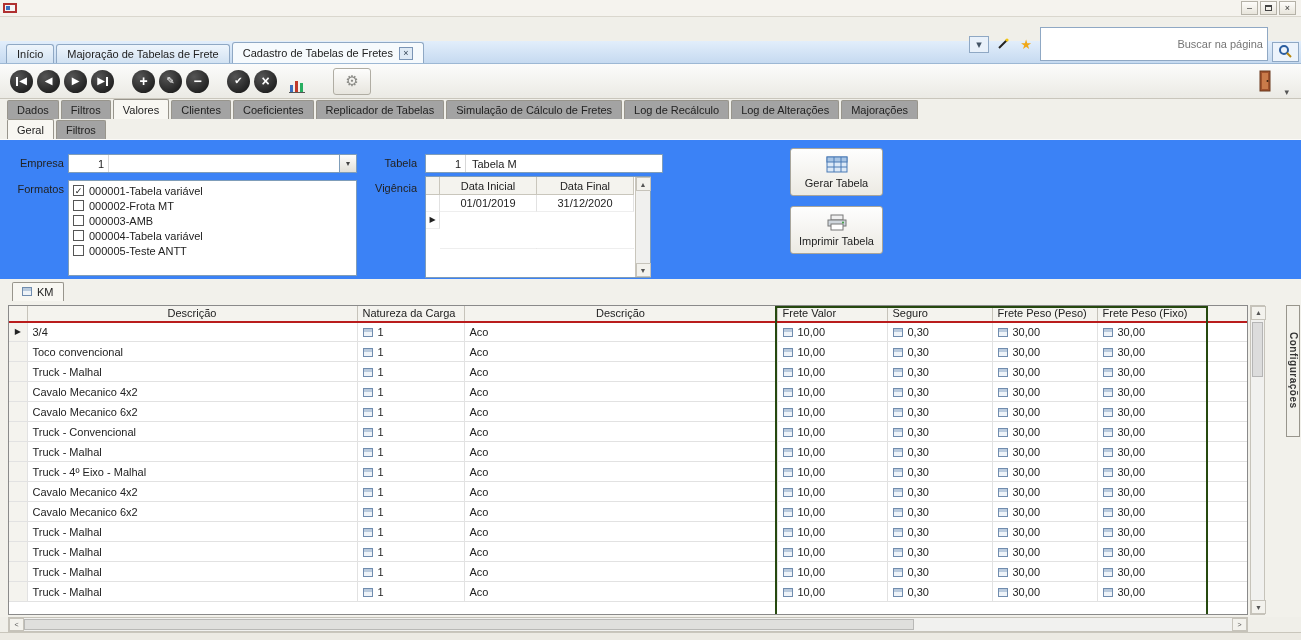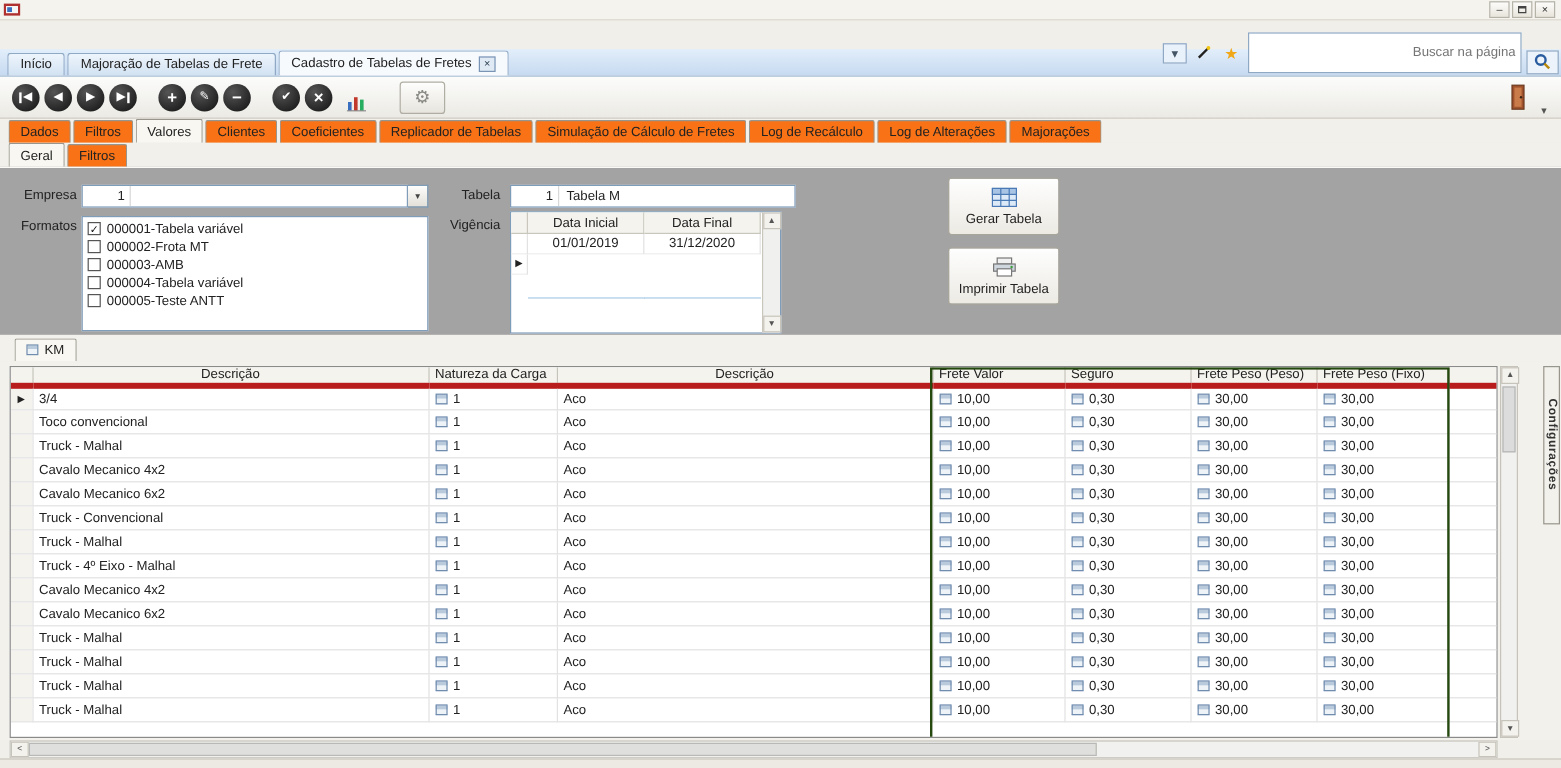--- a/index.html
+++ b/index.html
@@ -36,25 +36,25 @@
   .vbar { width:2px; height:9px; background:#fff; display:inline-block; }
   .vbar.left { margin-right:1px; } .vbar.right { margin-left:1px; }
   .tb-gap { width:10px; }
   .tb-chart { width:24px; height:24px; display:flex; align-items:flex-end; justify-content:center; margin-left:4px; }
   .gear-btn { width:38px; height:27px; margin-left:20px; border:1px solid #b0ada3; border-radius:3px; background:linear-gradient(#fdfdfc,#e7e5de); display:flex; align-items:center; justify-content:center; font-size:15px; color:#8a8a85; }
   .exit-btn { margin-left:auto; width:30px; height:26px; display:flex; align-items:center; justify-content:center; }
   .tb-overflow { align-self:flex-end; font-size:9px; color:#555; padding:0 2px 1px 0; }
 
   
   .module-tabs, .inner-tabs { height:21px; display:flex; align-items:flex-end; padding:0 7px; background:#f1f0ea; }
-  .mtab { padding:3px 9px; border:1px solid #98958c; border-bottom:none; border-radius:2px 2px 0 0; background:#f97316; margin-right:2px; white-space:nowrap; }
+  .mtab { padding:3px 9px; border:1px solid #98958c; border-bottom:none; border-radius:2px 2px 0 0; background:#a3a3a3; margin-right:2px; white-space:nowrap; }
   .mtab.active { background:#f8f7f2; padding-top:4px; }
 
   
-  .form-area { position:relative; height:146px; background:#a3a3a3; border-top:1px solid #fbfaf7; }
+  .form-area { position:relative; height:146px; background:#3b82f6; border-top:1px solid #fbfaf7; }
   .flabel { position:absolute; text-align:right; color:#222; }
   .field { position:absolute; border:1px solid #7f9db9; background:#fff; height:19px; display:flex; align-items:center; overflow:hidden; }
   .num-seg { width:40px; text-align:right; padding-right:4px; border-right:1px solid #d8d8d8; height:100%; display:flex; align-items:center; justify-content:flex-end; }
   .name-seg { padding-left:6px; }
   .combo-btn { position:absolute; width:17px; height:19px; border:1px solid #7f9db9; border-left:none; background:linear-gradient(#fdfdfc,#e2e0d8); display:flex; align-items:center; justify-content:center; font-size:8px; color:#444; }
   .listbox { position:absolute; border:1px solid #7f9db9; background:#fff; padding:2px 4px; overflow:hidden; }
   .fmt-item { display:flex; align-items:center; gap:5px; height:15px; white-space:nowrap; }
   .cb { width:11px; height:11px; border:1px solid #555; background:#fff; font-size:9px; line-height:10px; text-align:center; color:#111; flex:0 0 11px; }
 
   .vgrid { position:absolute; left:425px; top:36px; width:226px; height:102px; border:1px solid #7f9db9; background:#fff; display:flex; }
@@ -73,21 +73,21 @@
 
   
   .km-strip { height:22px; background:#f2f1eb; display:flex; align-items:flex-end; padding-left:12px; }
   .km-tab { height:19px; padding:0 9px; border:1px solid #98958c; border-bottom:none; border-radius:2px 2px 0 0; background:#f8f7f2; display:flex; align-items:center; gap:5px; }
 
   
   .grid-zone { position:relative; height:330px; background:#f2f1eb; }
   .grid-wrap { position:absolute; left:8px; top:4px; width:1240px; bottom:2px; border:1px solid #8a8a8a; background:#fff; overflow:hidden; }
   table.grid { border-collapse:collapse; table-layout:fixed; width:1238px; }
   table.grid th { height:16px; background:#f4f3ee; border-right:1px solid #c6c3ba; border-bottom:1px solid #aeab a1; font-weight:normal; font-size:11px; }
-  table.grid th { border-bottom:5px solid #b91c1c; }
+  table.grid th { border-bottom:2px solid #b91c1c; }
   table.grid th.al { text-align:left; padding-left:5px; }
   table.grid td { height:20px; border-right:1px solid #e2e2e2; border-bottom:1px solid #e2e2e2; padding:0 5px; white-space:nowrap; overflow:hidden; }
   td.sel, th.sel-h { background:#f4f3ee; border-right:1px solid #aeaba1; text-align:center; font-size:8px; padding:0; }
   td.filler, th.filler { border-right:none; }
   .cell-icon { display:inline-block; width:10px; height:9px; border:1px solid #708cae; background:linear-gradient(#b9cadd 0 3px, #eef3f8 3px); margin-right:5px; vertical-align:-1px; }
   .hl-overlay { position:absolute; left:766px; top:0; width:433px; height:312px; border:2px solid #26490f; pointer-events:none; }
 
   .vscroll { position:absolute; left:1250px; top:4px; bottom:2px; width:15px; background:#f1f1ef; border:1px solid #c6c3ba; display:flex; flex-direction:column; }
   .vthumb { position:absolute; left:1px; top:16px; width:11px; height:55px; background:#dcdcdc; border:1px solid #b5b5b5; }
   .vscroll .scr-btn.bottom { margin-top:auto; }

